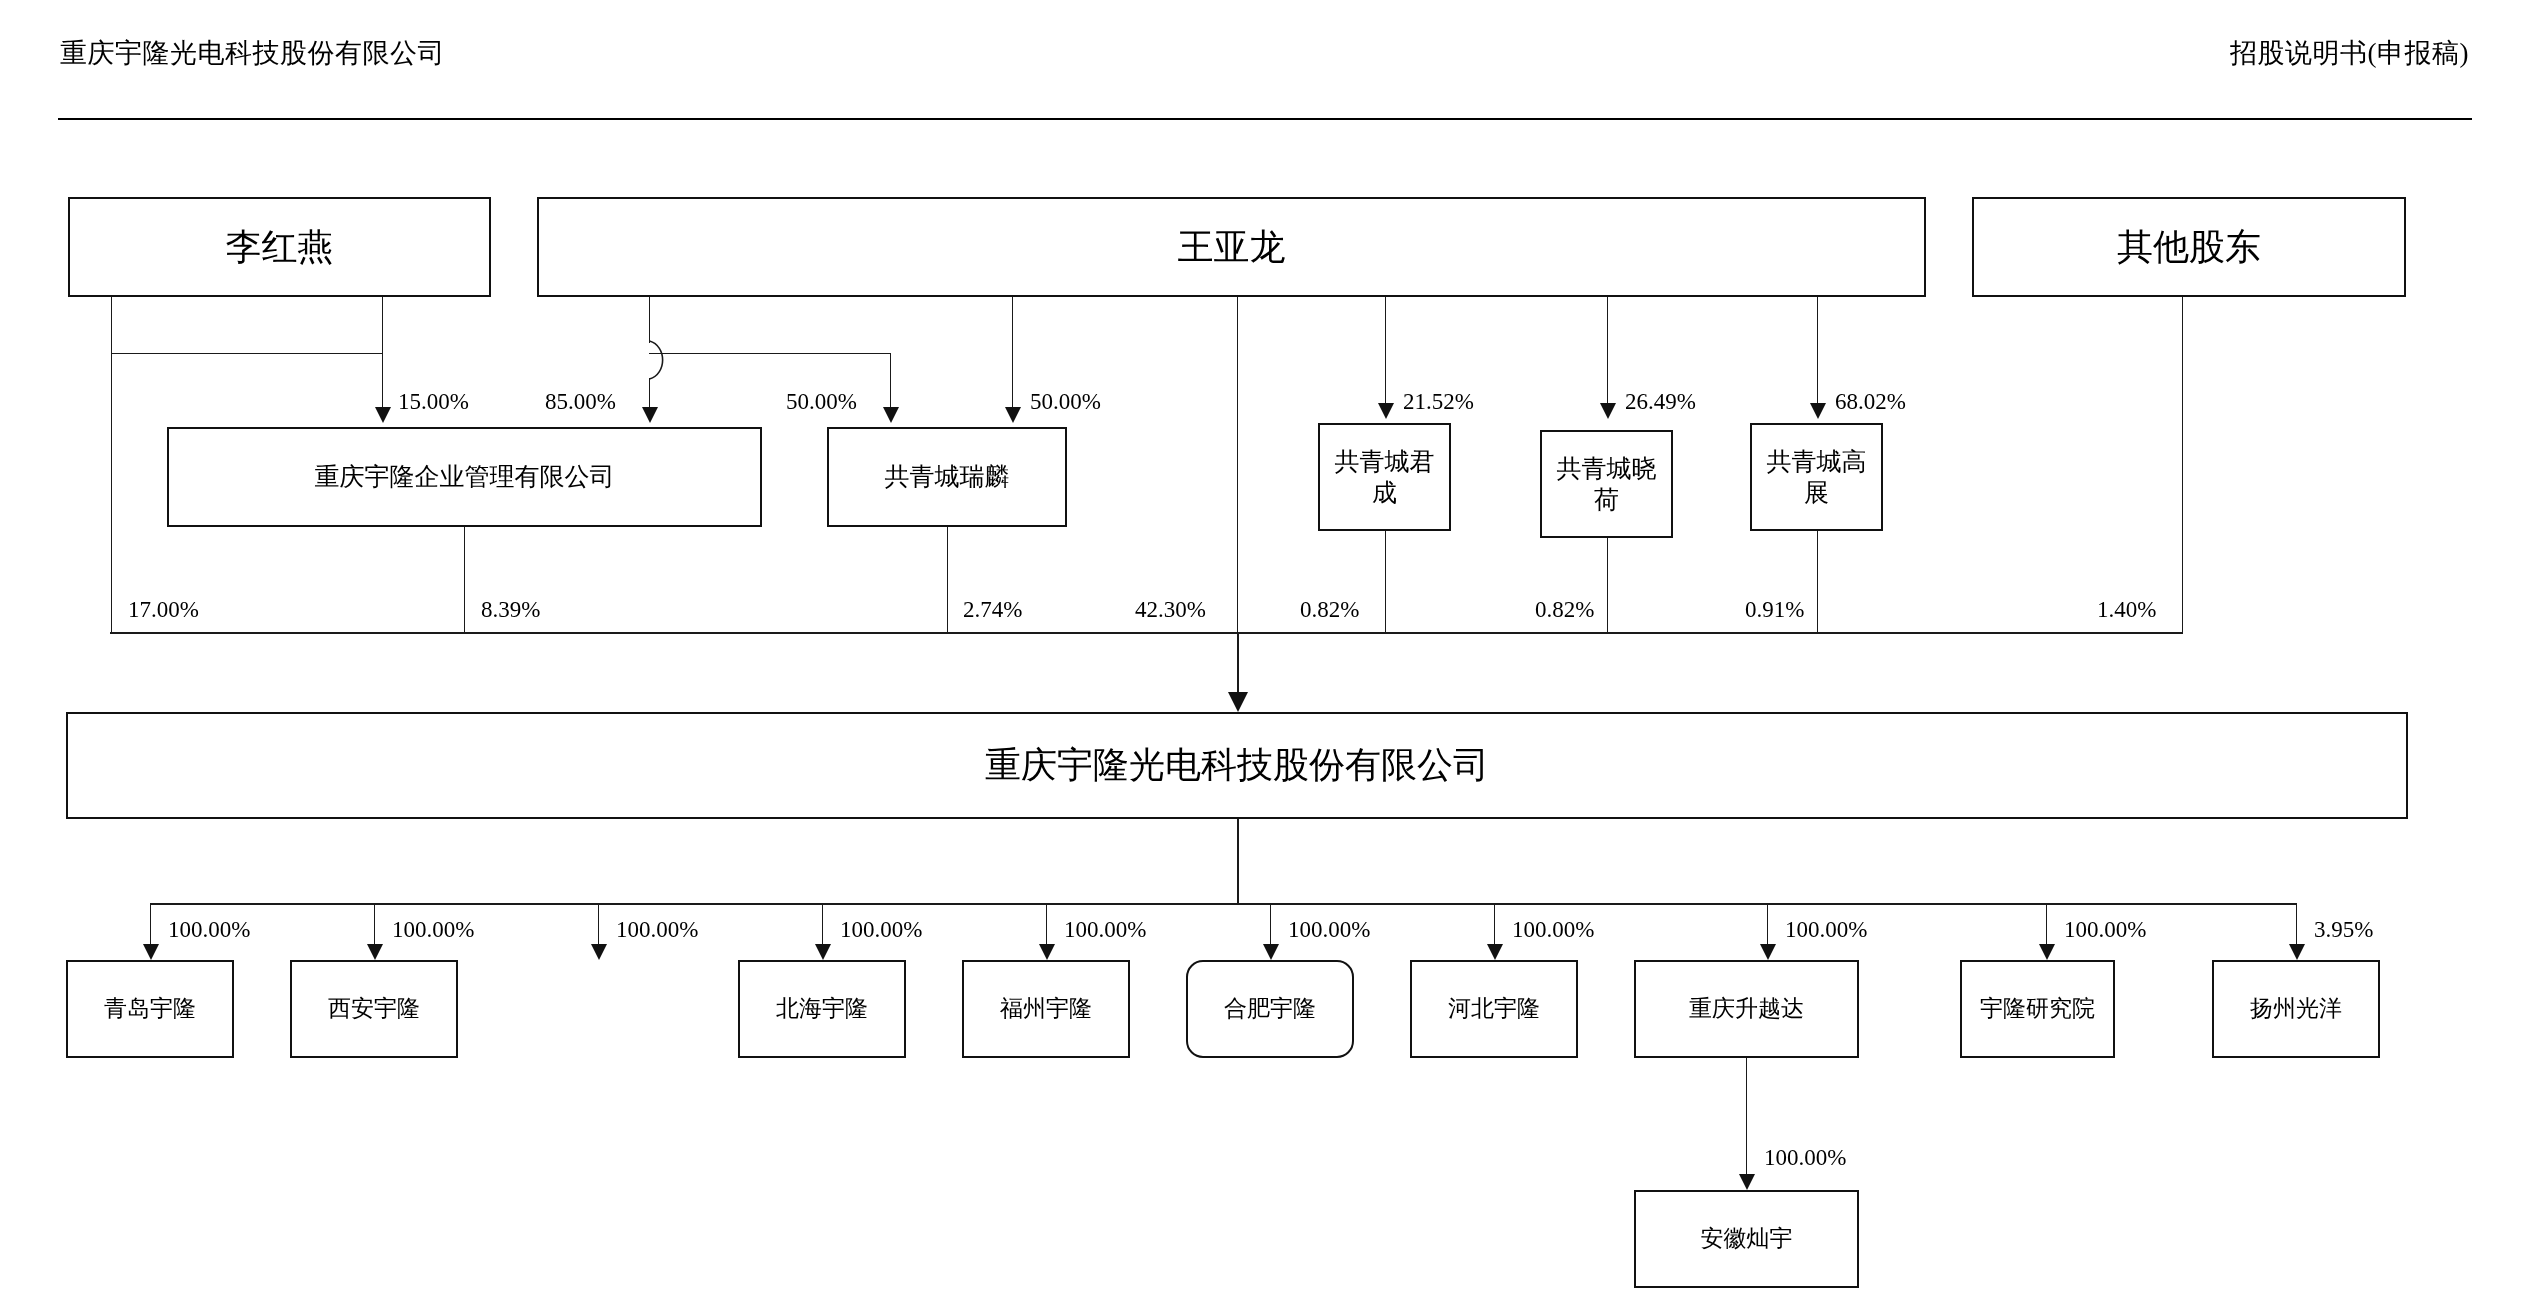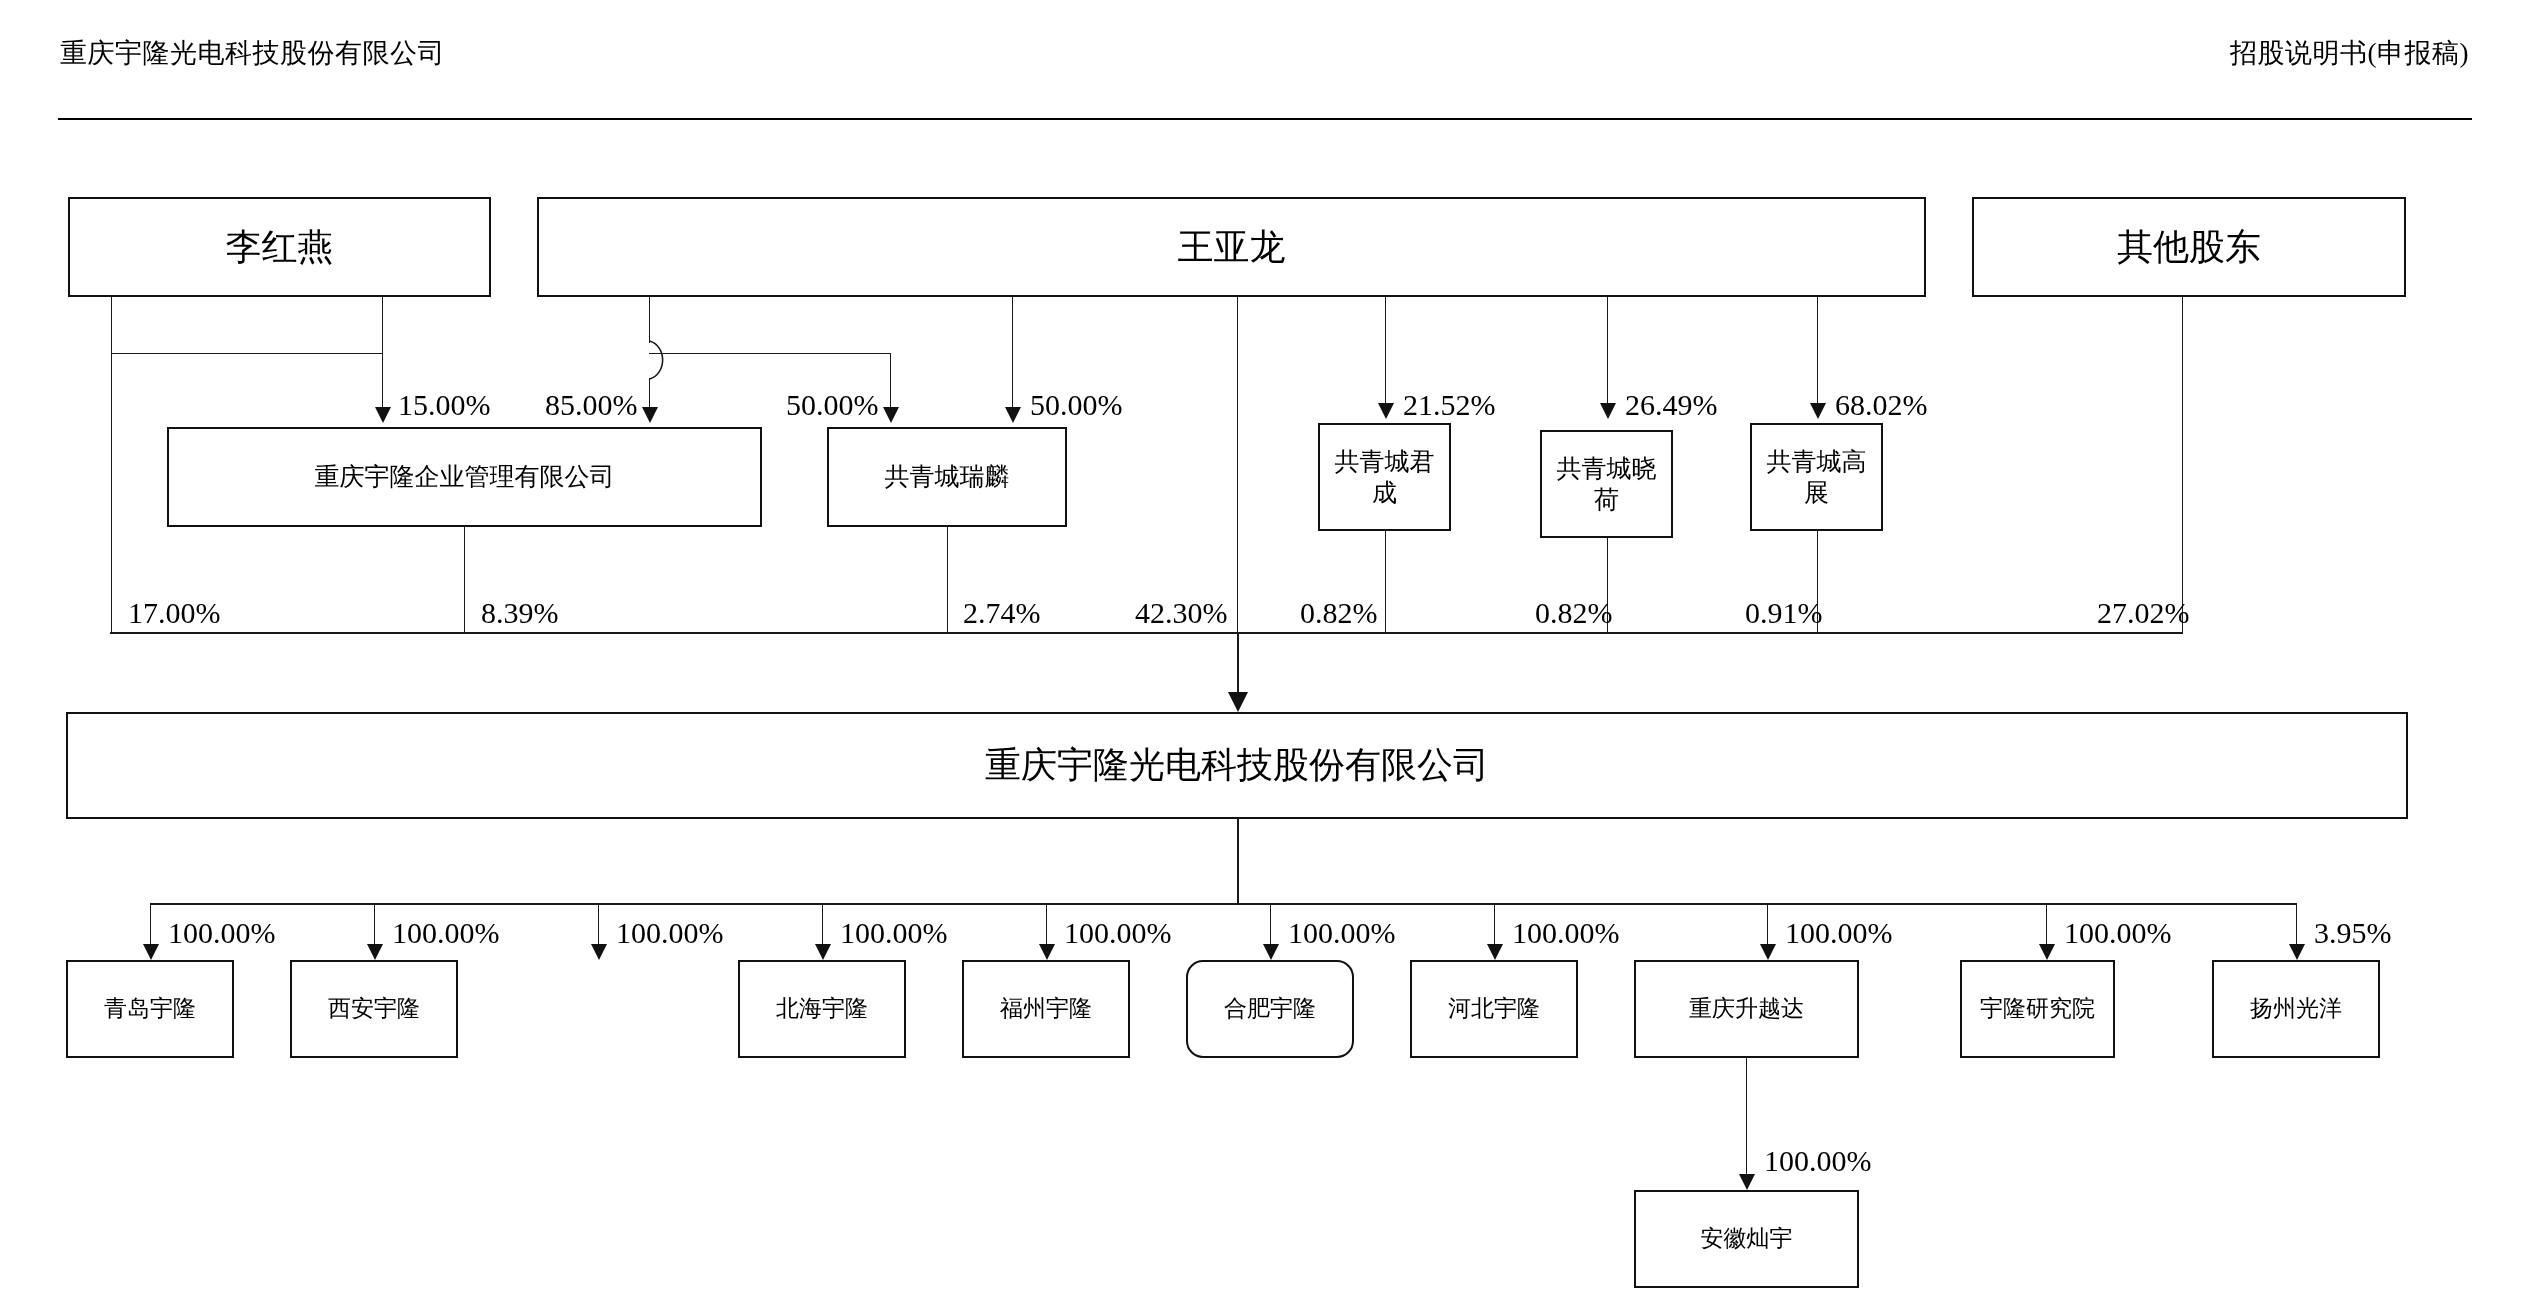--- a/index.html
+++ b/index.html
@@ -81,21 +81,21 @@
   }
   .arw.big{
     border-left:10px solid transparent;
     border-right:10px solid transparent;
     border-top:20px solid #111;
   }
 
   
   .pct{
     position:absolute;
-    font-size:30px;
+    font-size:23px;
     white-space:nowrap;
     line-height:1;
     z-index:5;
     background:transparent;
   }
 
   
   .hop{
     position:absolute;
     z-index:2;
@@ -229,21 +229,21 @@
   <div class="vline" style="left:1385px;top:531px;height:101px;"></div>
   <div class="pct" style="left:1300px;top:598px;">0.82%</div>
 
   <div class="vline" style="left:1607px;top:531px;height:101px;"></div>
   <div class="pct" style="left:1535px;top:598px;">0.82%</div>
 
   <div class="vline" style="left:1817px;top:531px;height:101px;"></div>
   <div class="pct" style="left:1745px;top:598px;">0.91%</div>
 
   <div class="vline" style="left:2182px;top:297px;height:335px;"></div>
-  <div class="pct" style="left:2097px;top:598px;">27.02%</div>
+  <div class="pct" style="left:2097px;top:598px;">1.40%</div>
 
   <div class="hline thick" style="left:110px;top:632px;width:2073px;"></div>
   <div class="vline thick" style="left:1237px;top:632px;height:60px;"></div>
   <div class="arw big" style="left:1228px;top:692px;"></div>
 
   <div class="vline thick" style="left:1237px;top:819px;height:84px;"></div>
   <div class="hline thick" style="left:150px;top:903px;width:2146px;"></div>
 
   <div class="vline" style="left:150px;top:903px;height:41px;"></div>
   <div class="arw" style="left:143px;top:944px;"></div>

